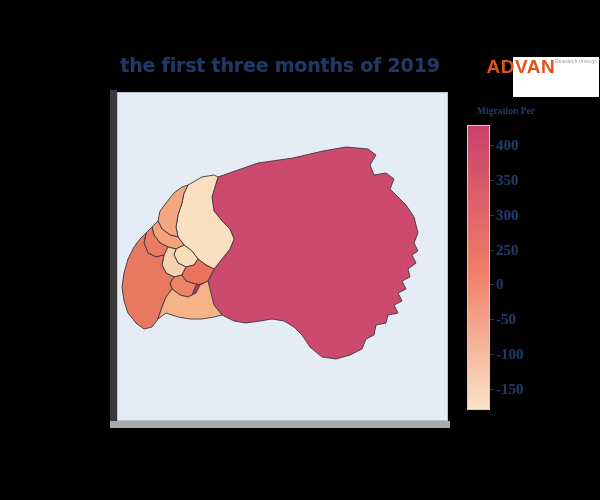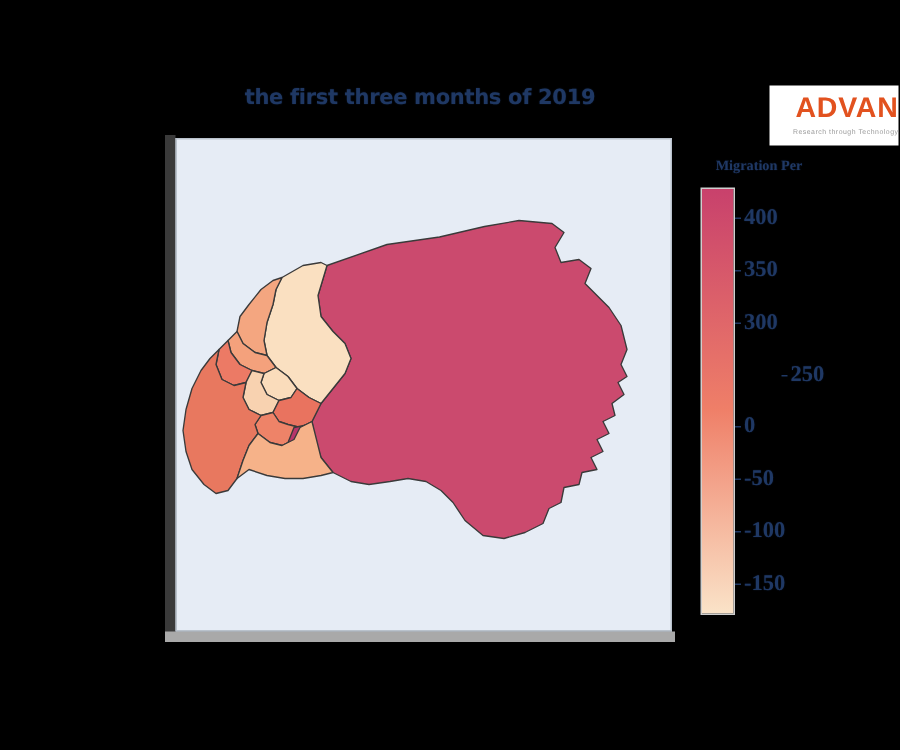--- a/index.html
+++ b/index.html
@@ -31,33 +31,32 @@
     width: 360px;
     text-align: center;
     color: #1f3864;
     font-weight: bold;
     font-size: 14.5px;
     line-height: 19px;
     letter-spacing: -0.2px;
     text-shadow: 0 0 1px rgba(31,56,100,0.55);
   }
   .title-line { display: block; white-space: nowrap; }
-  .title-line-2 { font-size: 14px; }
+  .title-line-2 { font-size: 19px; }
 
   
   .logo-box {
     position: absolute;
     left: 513px;
     top: 57px;
     width: 86px;
     height: 40px;
     background: #ffffff;
     display: flex;
-    flex-direction: column;
-    align-items: flex-end;
+    align-items: flex-start;
     justify-content: center;
   }
   .logo-word {
     color: #e2521f;
     font-family: "Liberation Sans", sans-serif;
     font-weight: bold;
     font-size: 19px;
     letter-spacing: 0.5px;
     line-height: 20px;
   }
@@ -236,21 +235,21 @@
           <span>400</span>
         </div>
         <div class="cbar-tick" style="top: 49.6098px;">
           <span class="dash"></span>
           <span>350</span>
         </div>
         <div class="cbar-tick" style="top: 84.3659px;">
           <span class="dash"></span>
           <span>300</span>
         </div>
-        <div class="cbar-tick" style="top: 119.122px; padding-left: 31px;">
+        <div class="cbar-tick" style="top: 119.122px;">
           <span class="dash"></span>
           <span>250</span>
         </div>
         <div class="cbar-tick" style="top: 153.878px;">
           <span class="dash"></span>
           <span>0</span>
         </div>
         <div class="cbar-tick" style="top: 188.634px;">
           <span class="dash"></span>
           <span>-50</span>

